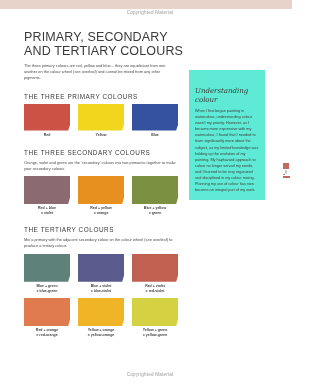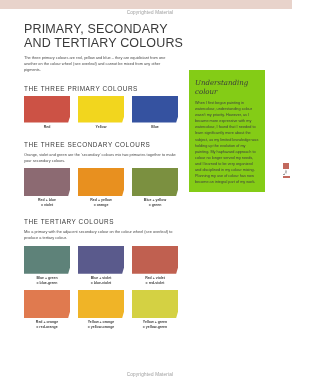--- a/index.html
+++ b/index.html
@@ -60,21 +60,21 @@
     left: 24px;
     top: 22px;
     width: 252px;
   }
   .main-title {
     font-size: 12.5px;
     line-height: 14px;
     font-weight: 400;
     letter-spacing: 0.15px;
     color: #3a3a3a;
-    margin: 0 0 5px 0;
+    margin: 8px 0 5px 0;
     width: 160px;
   }
   .intro {
     font-size: 3.9px;
     line-height: 6.2px;
     color: #4a4a4a;
     width: 150px;
     margin: 0;
   }
   .section {
@@ -116,22 +116,22 @@
     line-height: 4.4px;
     font-weight: bold;
     color: #3f3f3f;
   }
   
   .sidebar {
     position: absolute;
     left: 189px;
     top: 70px;
     width: 76px;
-    background: #84cc16;
-    padding: 9px 6px 7px 6px;
+    background: #5eead4;
+    padding: 17px 6px 7px 6px;
     box-sizing: border-box;
   }
   .sidebar-title {
     font-family: "DejaVu Serif", serif;
     font-style: italic;
     font-size: 7px;
     line-height: 8.5px;
     color: #3a3a3a;
     margin: 0 0 4px 0;
   }

